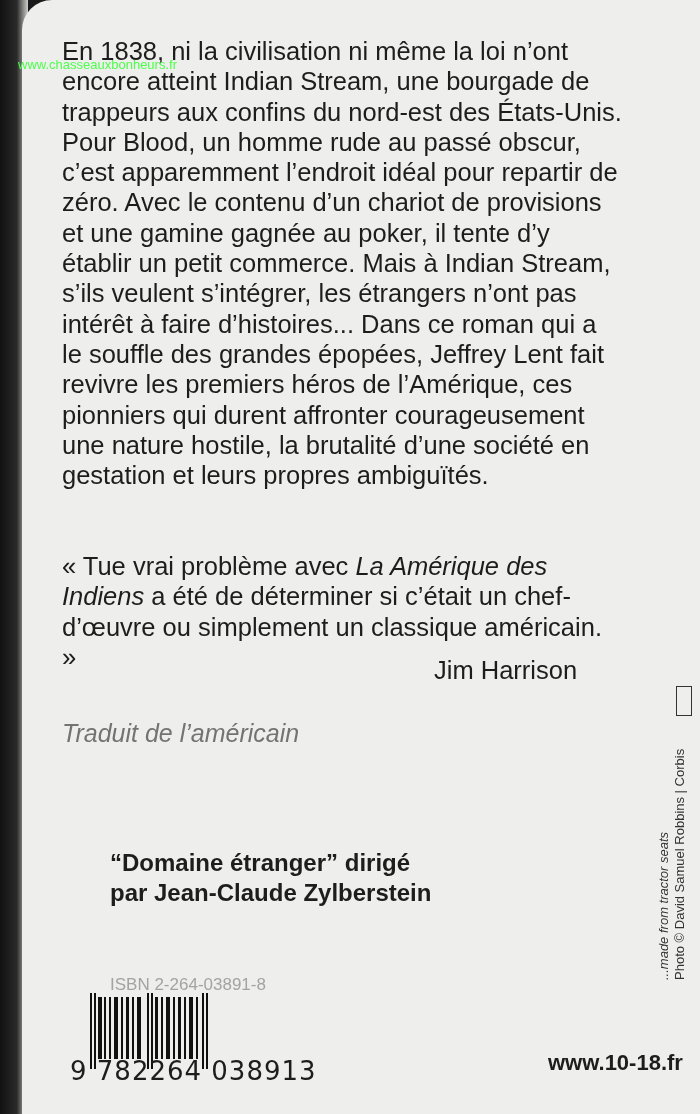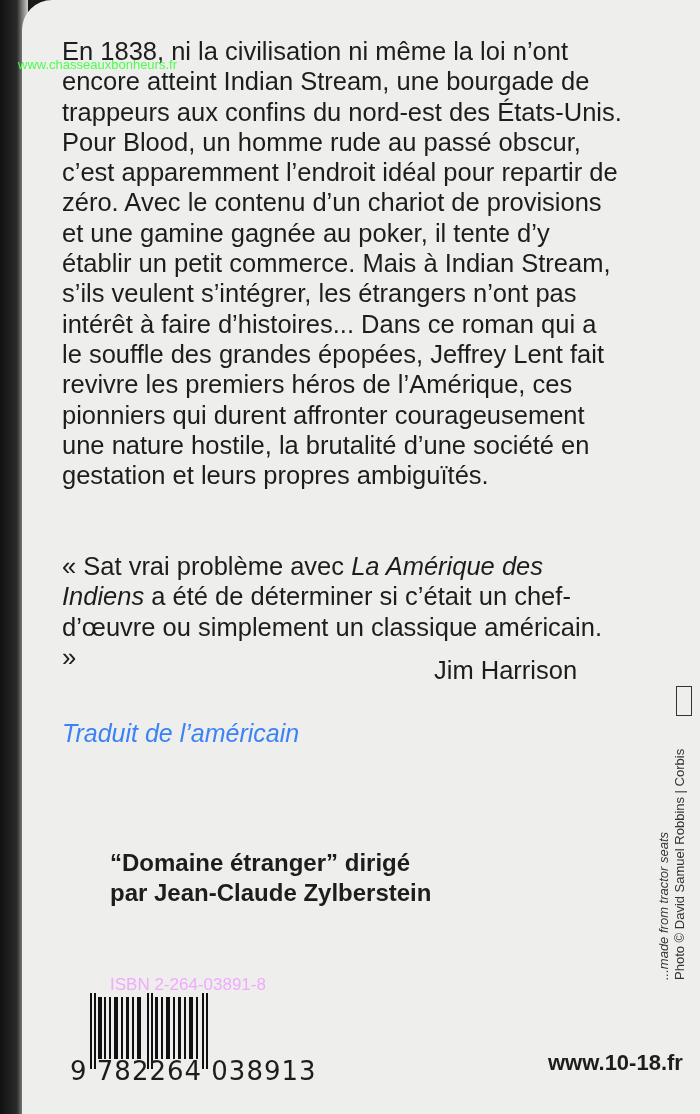--- a/index.html
+++ b/index.html
@@ -4,40 +4,40 @@
 <style>
   html, body { margin:0; padding:0; }
   body { width:700px; height:1114px; background:#1a1a1a; position:relative; overflow:hidden; font-family:"Liberation Sans", sans-serif; }
   .cover { position:absolute; left:22px; top:0; width:678px; height:1114px; background:#eeeeec; border-top-left-radius:30px; }
   .spine-shadow { position:absolute; left:0; top:0; width:28px; height:1114px; background:linear-gradient(to right,#111,#2a2a2a 60%,#cfcfcb); }
   .watermark { position:absolute; left:18px; top:57px; color:#4cff4c; font-size:13px; letter-spacing:0px; }
   .blurb { position:absolute; left:62px; top:36px; width:560px; font-size:25.5px; line-height:30.3px; color:#1d1d1d; }
   .quote { position:absolute; left:62px; top:551px; width:560px; font-size:25.5px; line-height:30.3px; color:#1d1d1d; }
   .quote i { font-style:italic; }
   .quote-author { position:absolute; left:434px; top:656px; font-size:25.5px; color:#1d1d1d; }
-  .translator { position:absolute; left:62px; top:718px; font-size:25px; line-height:30px; font-style:italic; color:#3b82f6; }
+  .translator { position:absolute; left:62px; top:718px; font-size:25px; line-height:30px; font-style:italic; color:#737373; }
   .series { position:absolute; left:62px; top:848px; font-size:24px; line-height:30px; font-weight:bold; color:#1d1d1d;margin-left:48px; }
-  .isbn { position:absolute; left:110px; top:975px; font-size:17px; color:#f0abfc; }
+  .isbn { position:absolute; left:110px; top:975px; font-size:17px; color:#a3a3a3; }
   .barcode { position:absolute; left:90px; top:993px; width:122px; height:76px; }
   .barcode-digits { position:absolute; left:70px; top:1056px; font-size:26px; color:#1d1d1d; font-family:"DejaVu Sans", sans-serif; letter-spacing:1px; }
   .url { position:absolute; left:548px; top:1050px; font-size:22px; font-weight:bold; color:#1d1d1d; }
   .credit { position:absolute; left:656px; top:980px; transform:rotate(-90deg); transform-origin:left top; font-size:13px; line-height:16px; color:#333; white-space:nowrap; }
   .credit i { font-style:italic; }
   .logo-box { position:absolute; left:676px; top:686px; width:14px; height:28px; border:1.5px solid #333; font-size:8px; }
 </style>
 </head>
 <body>
 
 <div class="spine-shadow"></div>
 <div class="cover"></div>
 
 <div class="blurb">En 1838, ni la civilisation ni même la loi n’ont encore atteint Indian Stream, une bourgade de trappeurs aux confins du nord-est des États-Unis. Pour Blood, un homme rude au passé obscur, c’est apparemment l’endroit idéal pour repartir de zéro. Avec le contenu d’un chariot de provisions et une gamine gagnée au poker, il tente d’y établir un petit commerce. Mais à Indian Stream, s’ils veulent s’intégrer, les étrangers n’ont pas intérêt à faire d’histoires... Dans ce roman qui a le souffle des grandes épopées, Jeffrey Lent fait revivre les premiers héros de l’Amérique, ces pionniers qui durent affronter courageusement une nature hostile, la brutalité d’une société en gestation et leurs propres ambiguïtés.</div>
 <div class="watermark">www.chasseauxbonheurs.fr</div>
 
-<div class="quote"><span>« Sat vrai problème avec </span><i>La Amérique des Indiens</i><span> a été de déterminer si c’était un chef-d’œuvre ou simplement un classique américain. »</span></div>
+<div class="quote"><span>« Tue vrai problème avec </span><i>La Amérique des Indiens</i><span> a été de déterminer si c’était un chef-d’œuvre ou simplement un classique américain. »</span></div>
 <div class="quote-author">Jim Harrison</div>
 
 <div class="translator">
   <div>Traduit de l’américain</div>
 </div>
 
 <div class="series">
   <div>“Domaine étranger” dirigé</div>
   <div>par Jean-Claude Zylberstein</div>
 </div>

